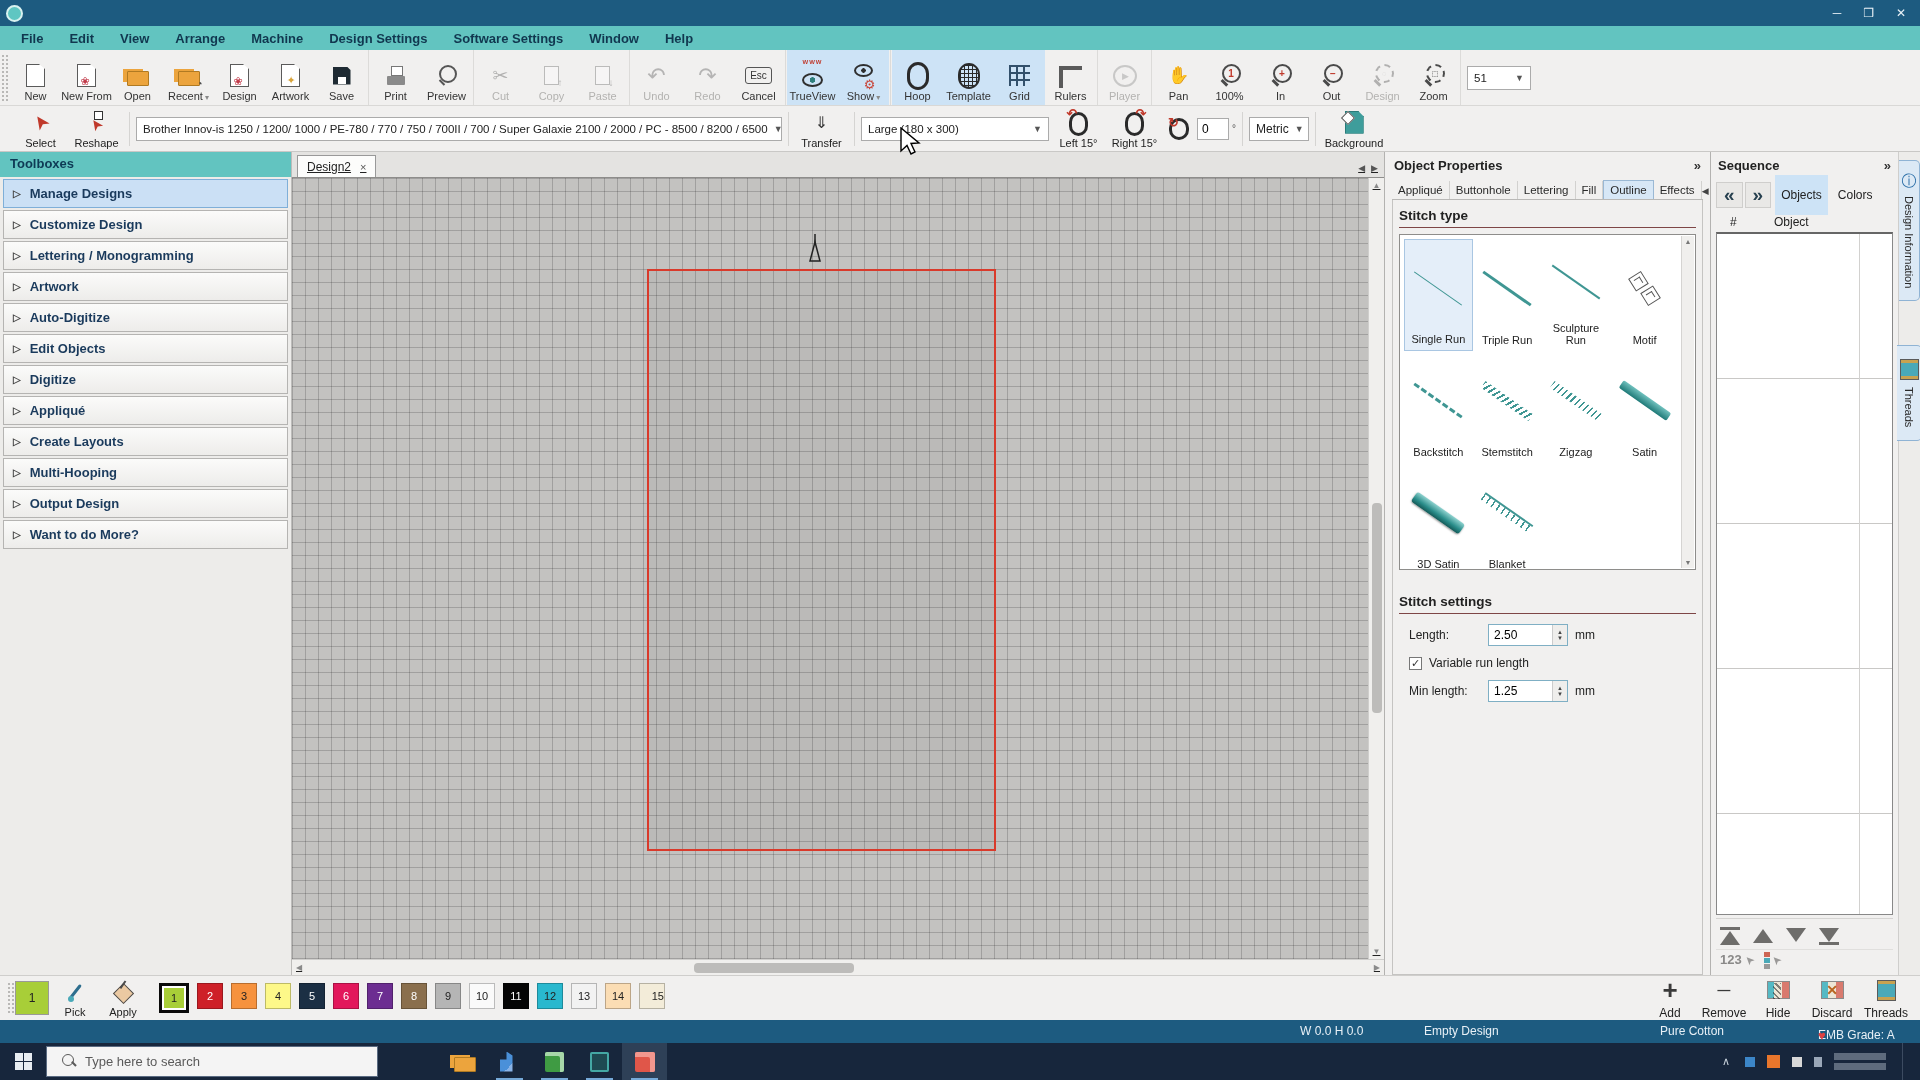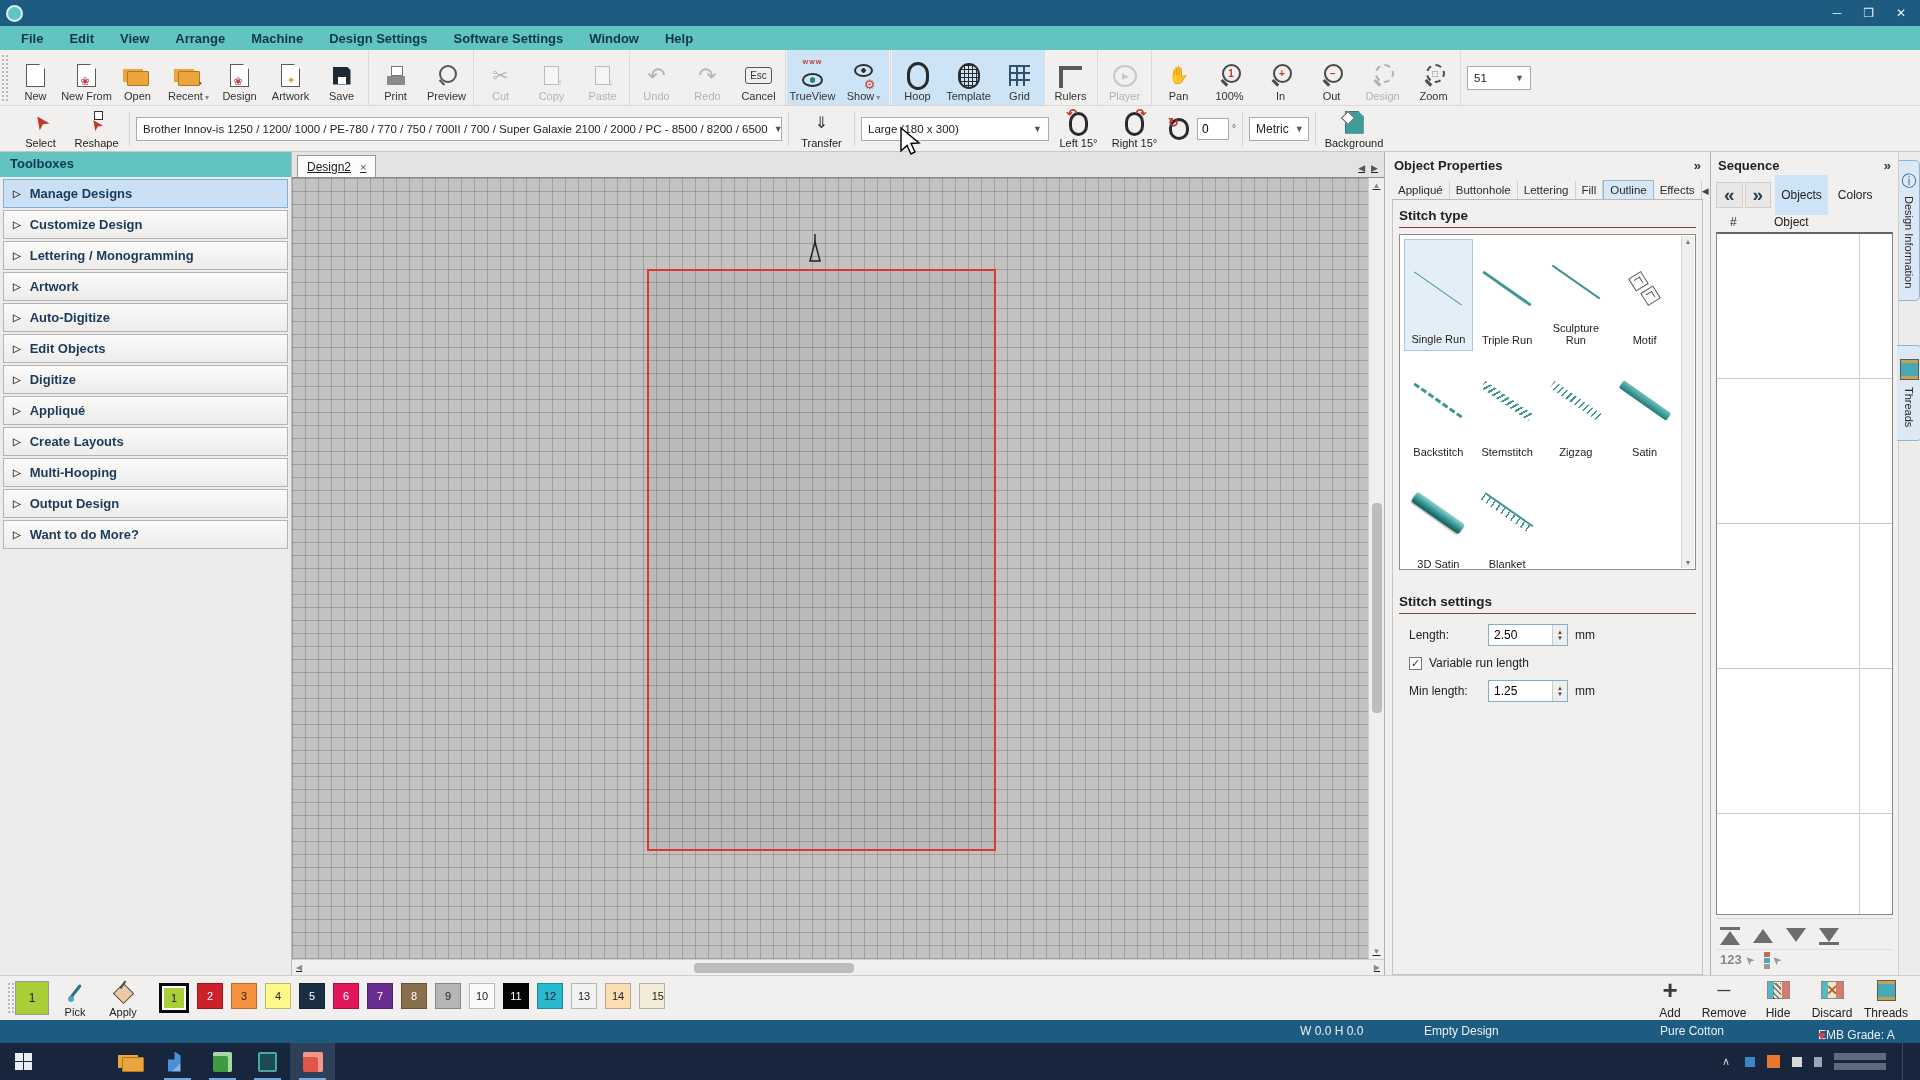--- a/index.html
+++ b/index.html
@@ -816,20 +816,24 @@
 
 <div class="taskbar">
   <div class="start">
     <span class="win-logo">
         <i></i>
         <i></i>
         <i></i>
         <i></i>
       </span>
   </div>
+  <div class="tsearch">
+    <span class="ic ic-search" style="width:18px;height:18px"></span>
+    <span>Type here to search</span>
+  </div>
   <div class="task-icons">
     <div class="ticon">
         <span class="ic ic-folder"></span>
       </div>
     <div class="ticon open">
         <span style="width:20px;height:20px;background:linear-gradient(135deg,#4A90D9 60%,#8AB4E8 60%);clip-path:polygon(0 40%,35% 40%,35% 0,65% 20%,65% 100%,0 100%)"></span>
       </div>
     <div class="ticon open">
         <span style="width:19px;height:20px;background:#3F9B43;border-radius:2px;box-shadow:inset -4px 4px 0 #A7D7A9"></span>
       </div>

